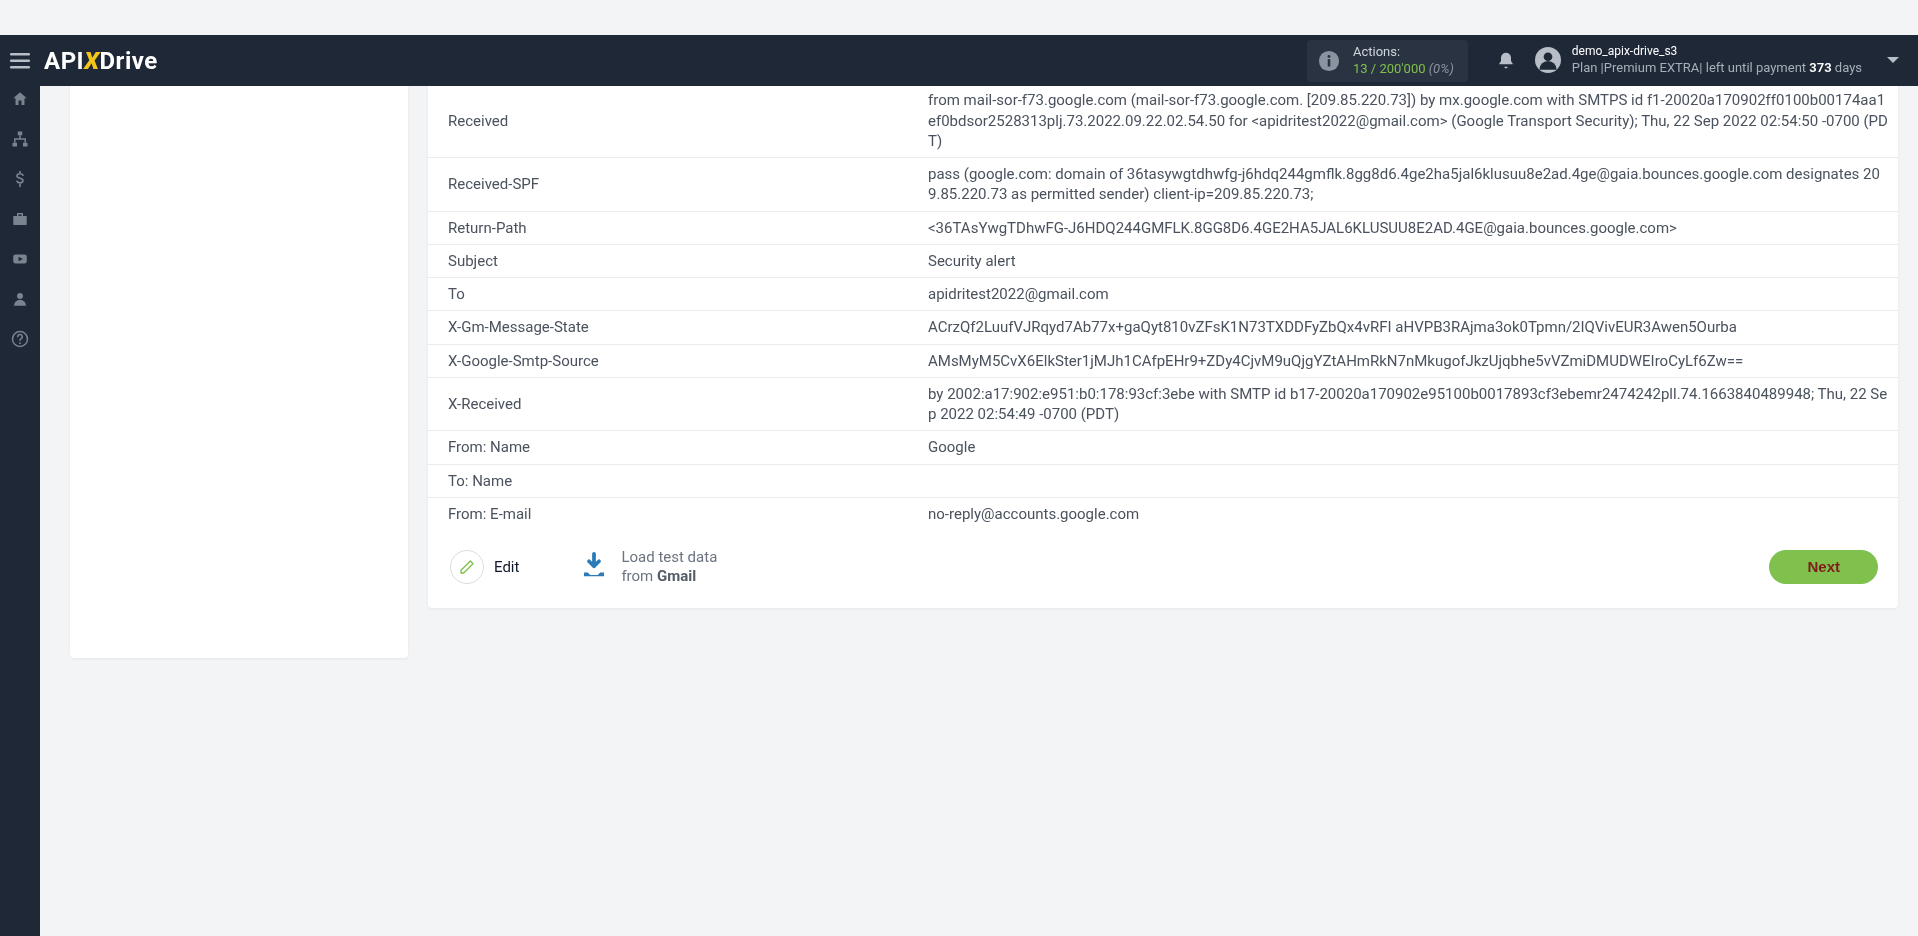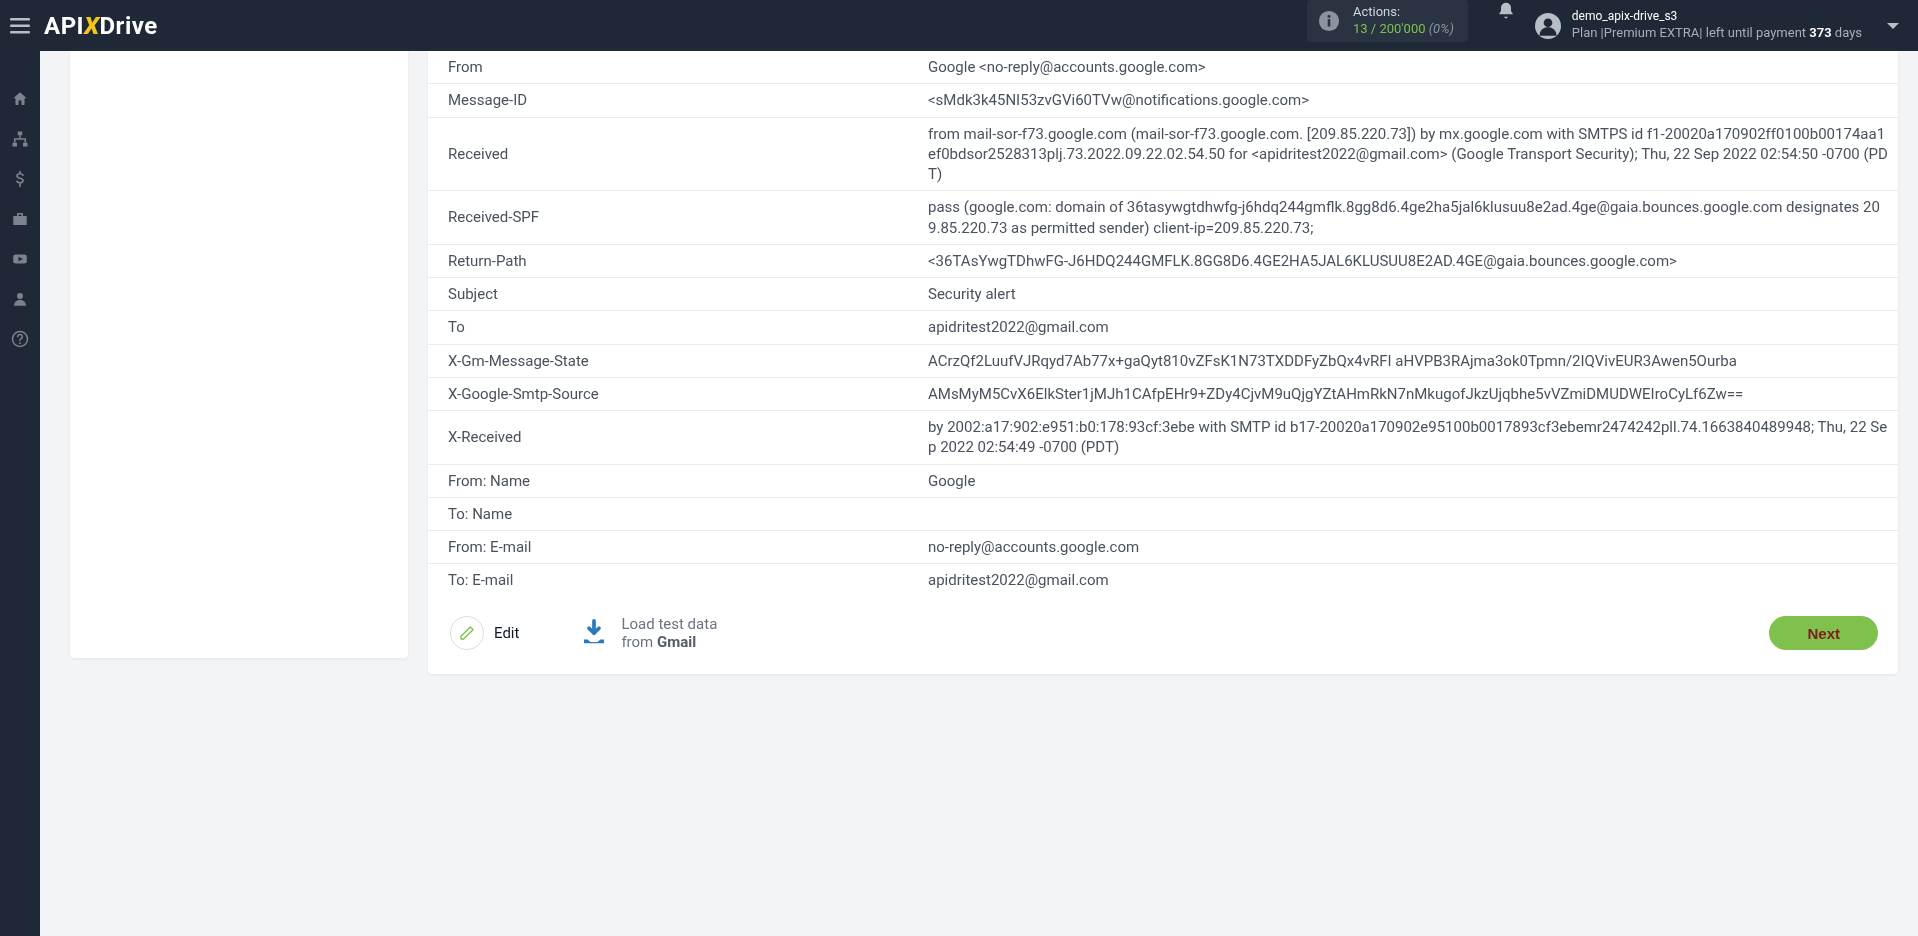--- a/index.html
+++ b/index.html
@@ -11,23 +11,25 @@
   width: 1918px;
   height: 936px;
   overflow: hidden;
 }
 
 
 .header {
   height: 51px;
   background: #1e2836;
   display: flex;
+  align-items: center;
   padding: 0 18px 0 0;
   position: relative;
   z-index: 100;
+  margin-top: 35px;
 }
 .hamburger {
   width: 40px;
   height: 51px;
   display: flex;
   align-items: center;
   justify-content: center;
   cursor: pointer;
 }
 .hamburger svg { fill: #b7bec8; }
@@ -331,24 +333,20 @@
 <div class="content">
   <div class="card-left"></div>
   <div class="card-main">
     <table class="data-table">
       <tbody id="table-body">
           <tr>
             <td>From</td>
             <td>Google &lt;no-reply@accounts.google.com&gt;</td>
           </tr>
           <tr>
-            <td>Message-ID</td>
-            <td>&lt;sMdk3k45NI53zvGVi60TVw@notifications.google.com&gt;</td>
-          </tr>
-          <tr>
             <td>Received</td>
             <td>from mail-sor-f73.google.com (mail-sor-f73.google.com. [209.85.220.73]) by mx.google.com with SMTPS id f1-20020a170902ff0100b00174aa1ef0bdsor2528313plj.73.2022.09.22.02.54.50 for &lt;apidritest2022@gmail.com&gt; (Google Transport Security); Thu, 22 Sep 2022 02:54:50 -0700 (PDT)</td>
           </tr>
           <tr>
             <td>Received-SPF</td>
             <td>pass (google.com: domain of 36tasywgtdhwfg-j6hdq244gmflk.8gg8d6.4ge2ha5jal6klusuu8e2ad.4ge@gaia.bounces.google.com designates 209.85.220.73 as permitted sender) client-ip=209.85.220.73;</td>
           </tr>
           <tr>
             <td>Return-Path</td>
             <td>&lt;36TAsYwgTDhwFG-J6HDQ244GMFLK.8GG8D6.4GE2HA5JAL6KLUSUU8E2AD.4GE@gaia.bounces.google.com&gt;</td>
@@ -377,24 +375,20 @@
             <td>From: Name</td>
             <td>Google</td>
           </tr>
           <tr>
             <td>To: Name</td>
             <td></td>
           </tr>
           <tr>
             <td>From: E-mail</td>
             <td>no-reply@accounts.google.com</td>
-          </tr>
-          <tr>
-            <td>To: E-mail</td>
-            <td>apidritest2022@gmail.com</td>
           </tr>
         </tbody>
     </table>
     <div class="footer-row">
       <div class="edit-btn">
         <span class="edit-circle">
           <svg width="16" height="16" viewBox="0 0 24 24" stroke-width="2" stroke-linecap="round" stroke-linejoin="round">
               <path d="M17 3l4 4L7 21H3v-4z"></path>
             </svg>
         </span>

